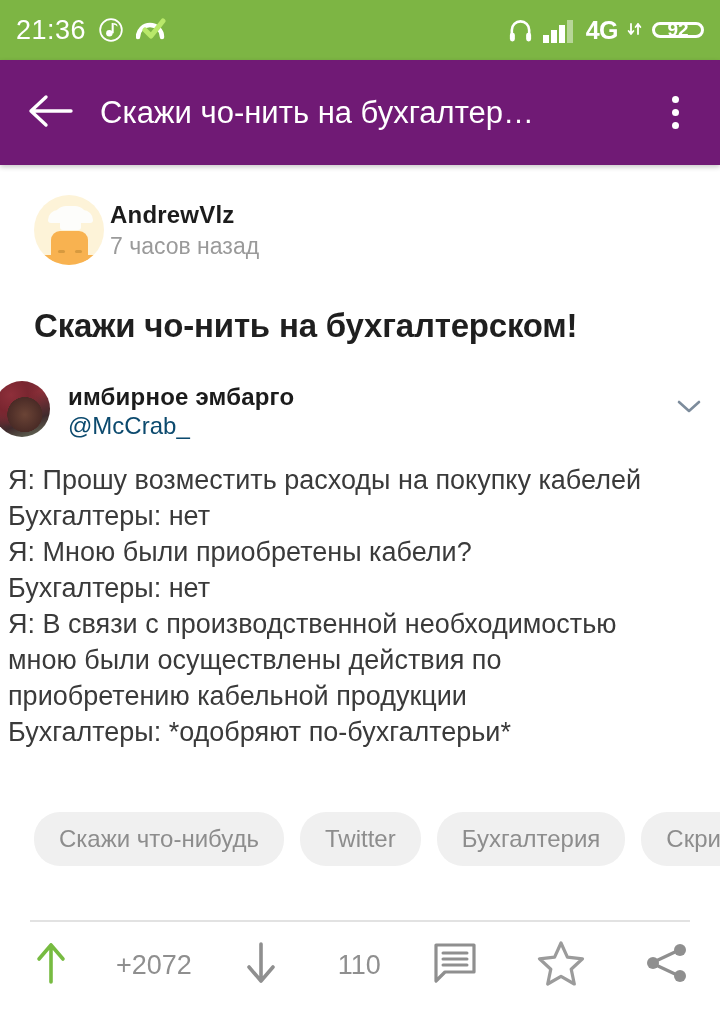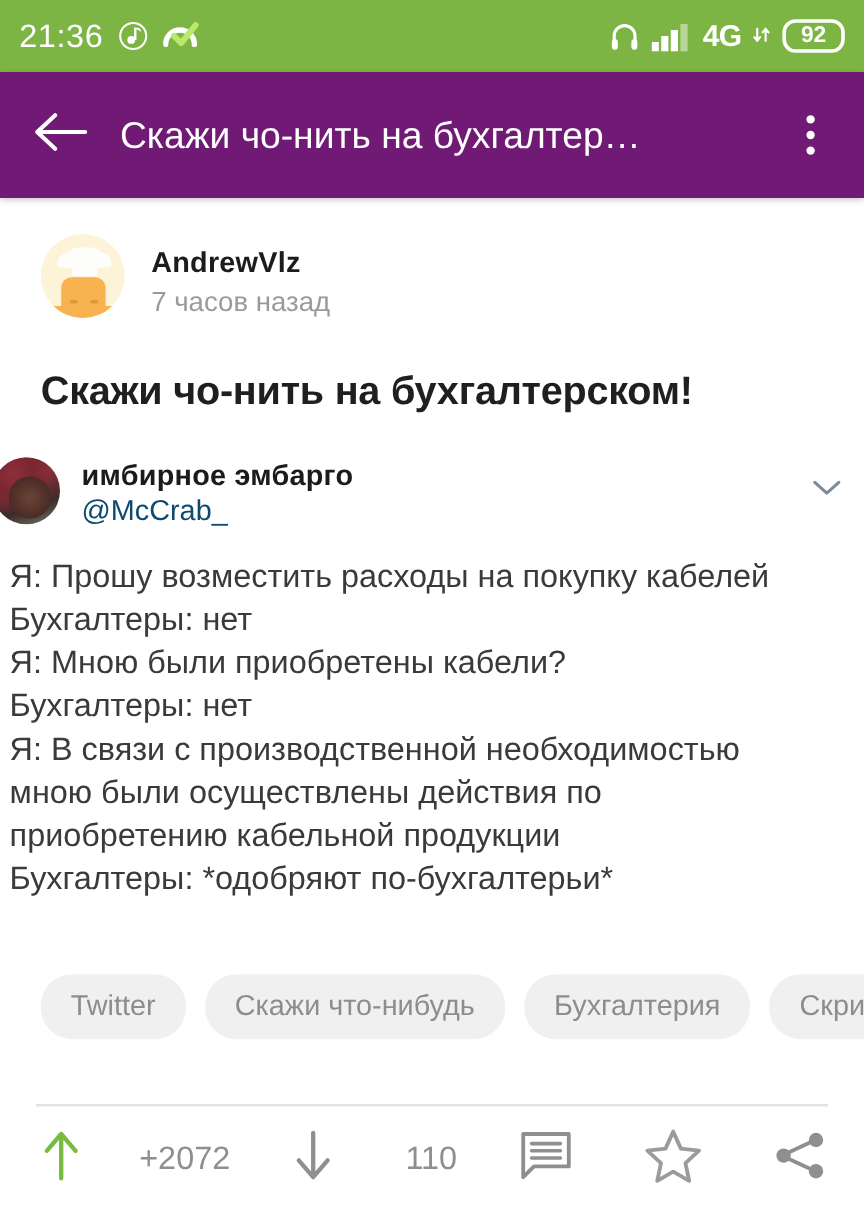--- a/index.html
+++ b/index.html
@@ -26,21 +26,21 @@
     font-weight:normal;
     letter-spacing:0.5px;
     line-height:1;
   }
   .sb-right { margin-left:auto; display:flex; align-items:center; gap:9px; }
   .sb-ico { display:flex; align-items:center; }
   .battery {
     border:3px solid #ffffff;
     border-radius:11px;
     min-width:52px;
-    height:28px;
+    height:16px;
     display:flex;
     align-items:center;
     justify-content:center;
     font-size:19px;
     font-weight:bold;
     padding:0 5px;
   }
   .net-label { font-size:25px; font-weight:bold; letter-spacing:-0.5px; }
 
   
@@ -69,23 +69,23 @@
     align-items:center; justify-content:center;
     gap:6px;
   }
   .dot { width:7px; height:7px; border-radius:50%; background:#ffffff; }
 
   
   .content { background:#ffffff; padding-top:8px; }
 
   .author-row {
     display:flex;
-    align-items:flex-end;
+    align-items:center;
     padding:22px 0 0 34px;
-    gap:22px;
+    gap:6px;
   }
   .avatar {
     width:70px; height:70px;
     border-radius:50%;
     background:#fdf3d8;
     position:relative;
     overflow:hidden;
     flex-shrink:0;
   }
   .av-body {
@@ -301,22 +301,22 @@
       <div class="tweet-line">Я: Мною были приобретены кабели?</div>
       <div class="tweet-line">Бухгалтеры: нет</div>
       <div class="tweet-line">Я: В связи с производственной необходимостью</div>
       <div class="tweet-line">мною были осуществлены действия по</div>
       <div class="tweet-line">приобретению кабельной продукции</div>
       <div class="tweet-line">Бухгалтеры: *одобряют по-бухгалтерьи*</div>
     </div>
   </div>
 
   <div class="tags">
+    <span class="tag">Скажи что-нибудь</span>
     <span class="tag">Twitter</span>
-    <span class="tag">Скажи что-нибудь</span>
     <span class="tag">Бухгалтерия</span>
     <span class="tag">Скриншот</span>
   </div>
 
   <div class="divider"></div>
 
   <div class="actions">
     <div class="act icon-btn">
       <span>
         <svg width="34" height="44" viewBox="0 0 34 44">

